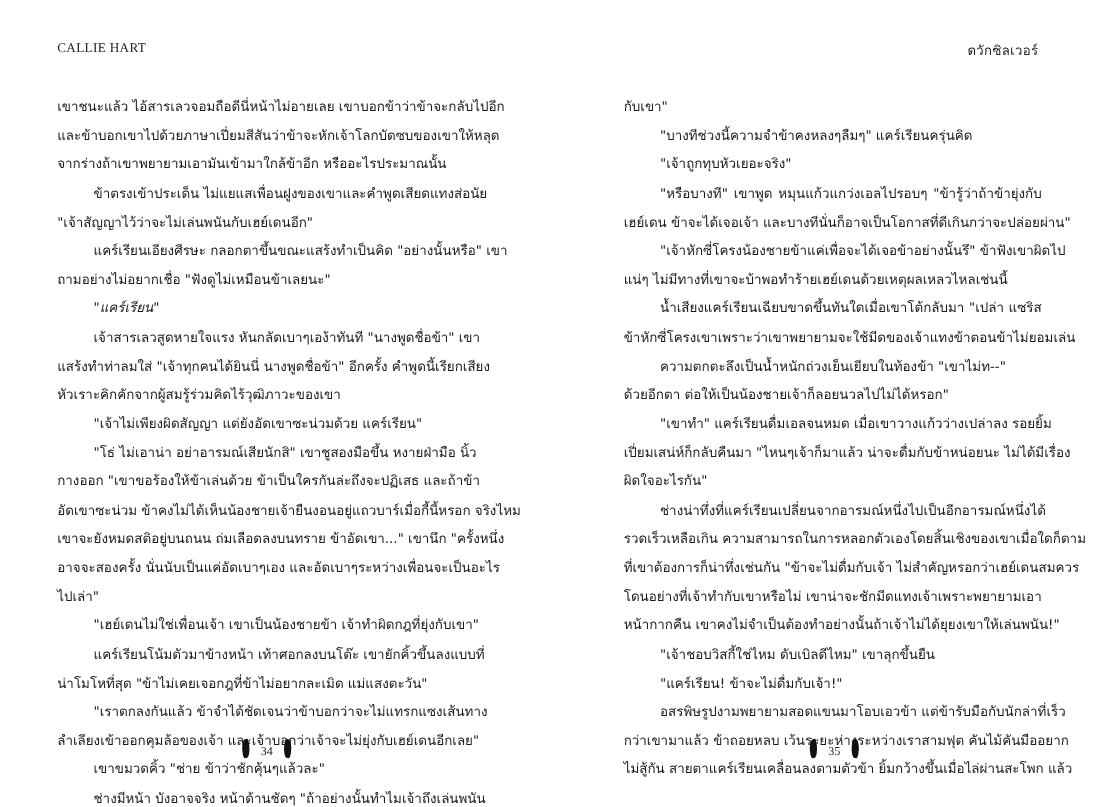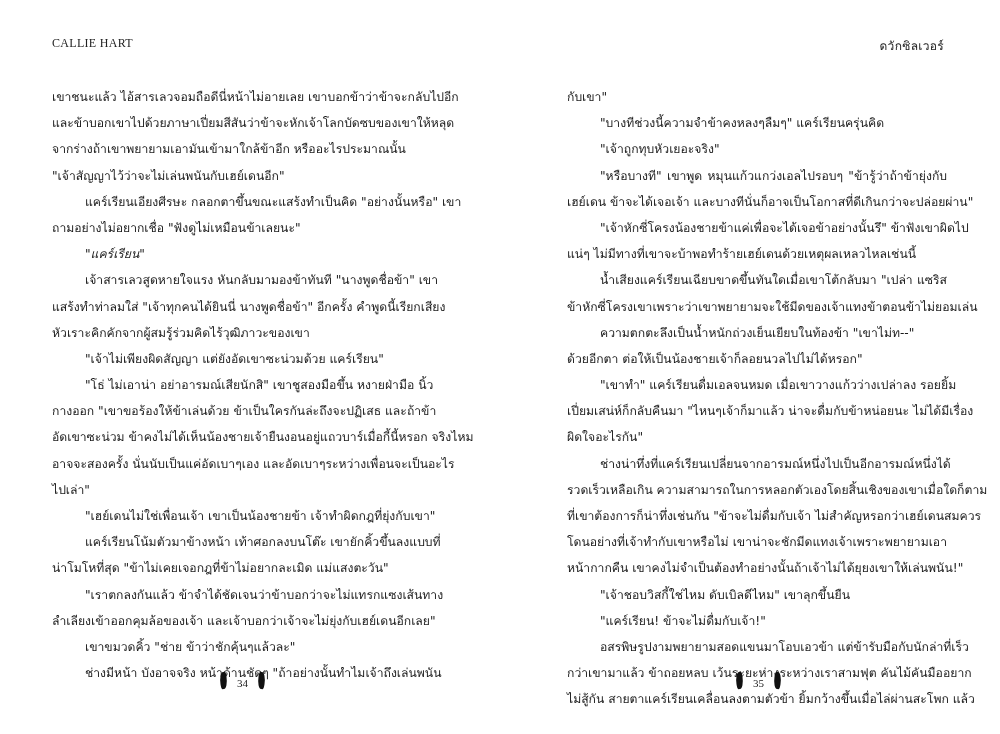--- a/index.html
+++ b/index.html
@@ -29,31 +29,33 @@
 </style>
 </head>
 <body>
 
 <div class="page left">
   <div class="running-head">CALLIE HART</div>
   <div class="body-text" id="left-body">
       <span class="line">เขาชนะแล้ว  ไอ้สารเลวจอมถือดีนี่หน้าไม่อายเลย  เขาบอกข้าว่าข้าจะกลับไปอีก</span>
       <span class="line">และข้าบอกเขาไปด้วยภาษาเปี่ยมสีสันว่าข้าจะหักเจ้าโลกบัดซบของเขาให้หลุด</span>
       <span class="line last">จากร่างถ้าเขาพยายามเอามันเข้ามาใกล้ข้าอีก  หรืออะไรประมาณนั้น</span>
+      <span class="line indent">ข้าตรงเข้าประเด็น ไม่แยแสเพื่อนฝูงของเขาและคำพูดเสียดแทงส่อนัย</span>
       <span class="line last">"เจ้าสัญญาไว้ว่าจะไม่เล่นพนันกับเฮย์เดนอีก"</span>
       <span class="line indent">แคร์เรียนเอียงศีรษะ กลอกตาขึ้นขณะแสร้งทำเป็นคิด  "อย่างนั้นหรือ"  เขา</span>
       <span class="line last">ถามอย่างไม่อยากเชื่อ  "ฟังดูไม่เหมือนข้าเลยนะ"</span>
       <span class="line indent last" style="font-style: italic;">"แคร์เรียน"</span>
-      <span class="line indent">เจ้าสารเลวสูดหายใจแรง หันกลับมามองข้าทันที  "นางพูดชื่อข้า"  เขา</span>
+      <span class="line indent">เจ้าสารเลวสูดหายใจแรง หันกลัดเบาๆเอง้าทันที  "นางพูดชื่อข้า"  เขา</span>
       <span class="line">แสร้งทำท่าลมใส่  "เจ้าทุกคนได้ยินนี่  นางพูดชื่อข้า"  อีกครั้ง คำพูดนี้เรียกเสียง</span>
       <span class="line last">หัวเราะคิกคักจากผู้สมรู้ร่วมคิดไร้วุฒิภาวะของเขา</span>
       <span class="line indent last">"เจ้าไม่เพียงผิดสัญญา แต่ยังอัดเขาซะน่วมด้วย แคร์เรียน"</span>
       <span class="line indent">"โธ่ ไม่เอาน่า  อย่าอารมณ์เสียนักสิ"  เขาชูสองมือขึ้น หงายฝ่ามือ นิ้ว</span>
       <span class="line">กางออก  "เขาขอร้องให้ข้าเล่นด้วย  ข้าเป็นใครกันล่ะถึงจะปฏิเสธ  และถ้าข้า</span>
       <span class="line">อัดเขาซะน่วม ข้าคงไม่ได้เห็นน้องชายเจ้ายืนงอนอยู่แถวบาร์เมื่อกี้นี้หรอก จริงไหม</span>
+      <span class="line">เขาจะยังหมดสติอยู่บนถนน ถ่มเลือดลงบนทราย  ข้าอัดเขา..."  เขานึก  "ครั้งหนึ่ง</span>
       <span class="line">อาจจะสองครั้ง  นั่นนับเป็นแค่อัดเบาๆเอง  และอัดเบาๆระหว่างเพื่อนจะเป็นอะไร</span>
       <span class="line last">ไปเล่า"</span>
       <span class="line indent last">"เฮย์เดนไม่ใช่เพื่อนเจ้า  เขาเป็นน้องชายข้า  เจ้าทำผิดกฎที่ยุ่งกับเขา"</span>
       <span class="line indent">แคร์เรียนโน้มตัวมาข้างหน้า เท้าศอกลงบนโต๊ะ  เขายักคิ้วขึ้นลงแบบที่</span>
       <span class="line last">น่าโมโหที่สุด  "ข้าไม่เคยเจอกฎที่ข้าไม่อยากละเมิด แม่แสงตะวัน"</span>
       <span class="line indent">"เราตกลงกันแล้ว  ข้าจำได้ชัดเจนว่าข้าบอกว่าจะไม่แทรกแซงเส้นทาง</span>
       <span class="line last">ลำเลียงเข้าออกคุมล้อของเจ้า และเจ้าบอกว่าเจ้าจะไม่ยุ่งกับเฮย์เดนอีกเลย"</span>
       <span class="line indent last">เขาขมวดคิ้ว  "ช่าย ข้าว่าชักคุ้นๆแล้วละ"</span>
       <span class="line indent last">ช่างมีหน้า  บังอาจจริง  หน้าด้านชัดๆ  "ถ้าอย่างนั้นทำไมเจ้าถึงเล่นพนัน</span>
     </div>

